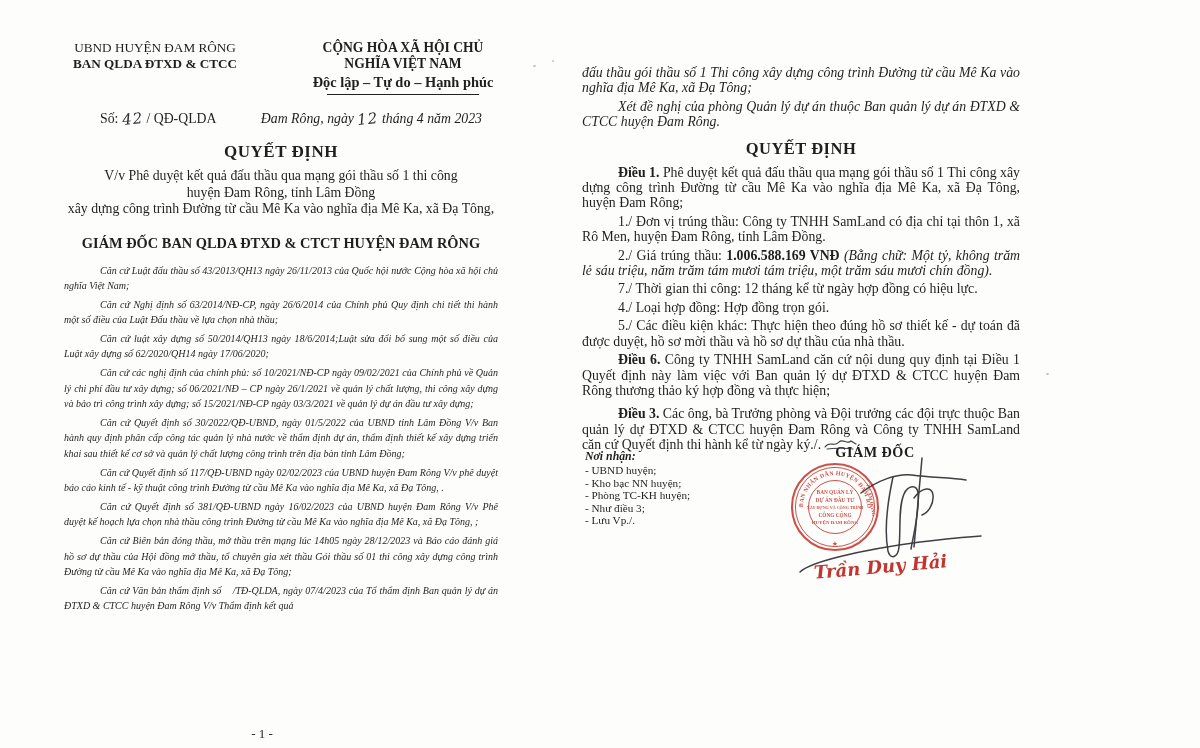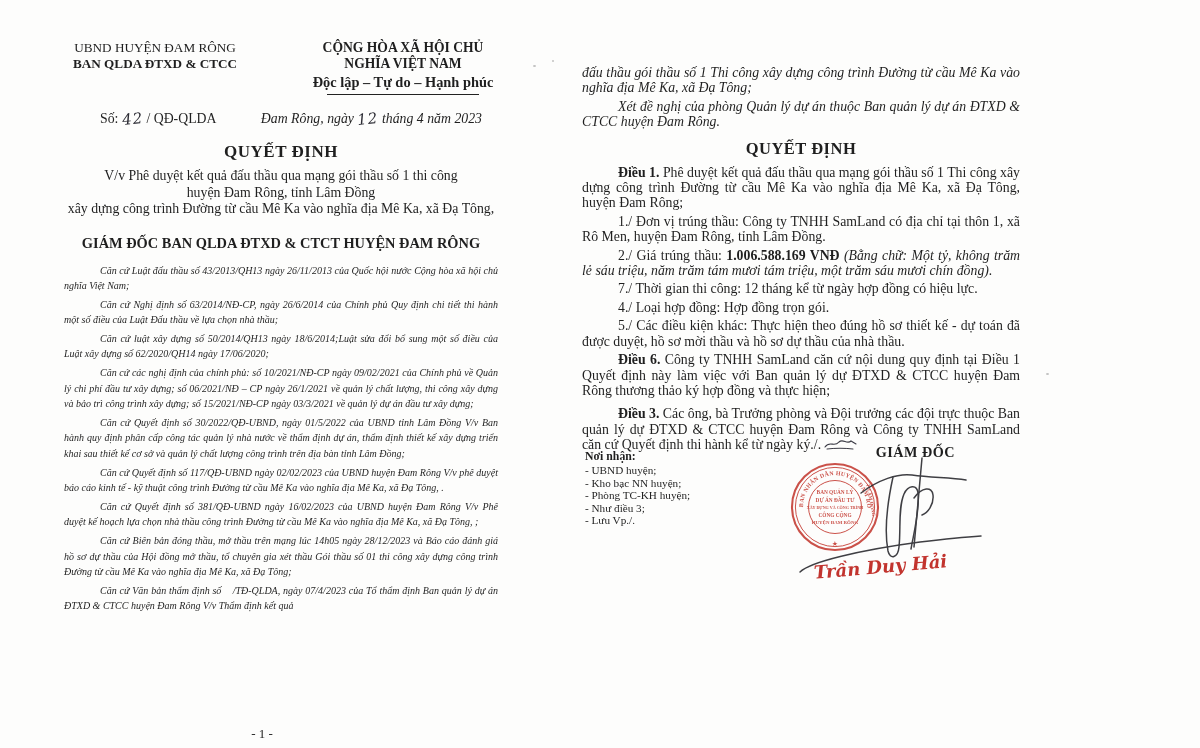--- a/index.html
+++ b/index.html
@@ -43,23 +43,23 @@
   .body2 p{margin:3px 0 0;font-size:13.8px;line-height:15.4px;text-align:justify;text-indent:36px;}
   .body2 p.ital{font-style:italic;}
   .body2 p.flush{text-indent:0;font-style:italic;}
   .t2{text-align:center;font-weight:bold;font-size:16.5px;letter-spacing:.5px;margin:9px 0 6px;}
   .lead{font-weight:bold;}
   .art3{margin-top:8px !important;}
   .sig-squiggle{display:inline-block;vertical-align:-2px;margin-left:2px;}
 
   
   .recipients{position:absolute;left:585px;top:449px;width:170px;}
-  .recipients .rlabel{font-size:11.8px;font-weight:bold;}
+  .recipients .rlabel{font-size:11.8px;font-weight:bold;font-style:italic;}
   .recipients div.ritem{font-size:11.2px;line-height:12.6px;}
-  .sig-title{position:absolute;left:795px;top:444px;width:160px;text-align:right;
+  .sig-title{position:absolute;left:795px;top:444px;width:160px;text-align:center;
              font-weight:bold;font-size:14.2px;letter-spacing:.5px;}
   .sig-name{position:absolute;left:803px;top:556px;width:155px;text-align:center;
             font-family:"DejaVu Serif",serif;font-style:italic;font-weight:bold;
             font-size:18px;color:#c2342e;transform:rotate(-5deg);}
   .speck{position:absolute;background:#9a9a9a;border-radius:50%;opacity:.6;}
 </style>
 </head>
 <body>
 
 <div class="page" id="p1">

